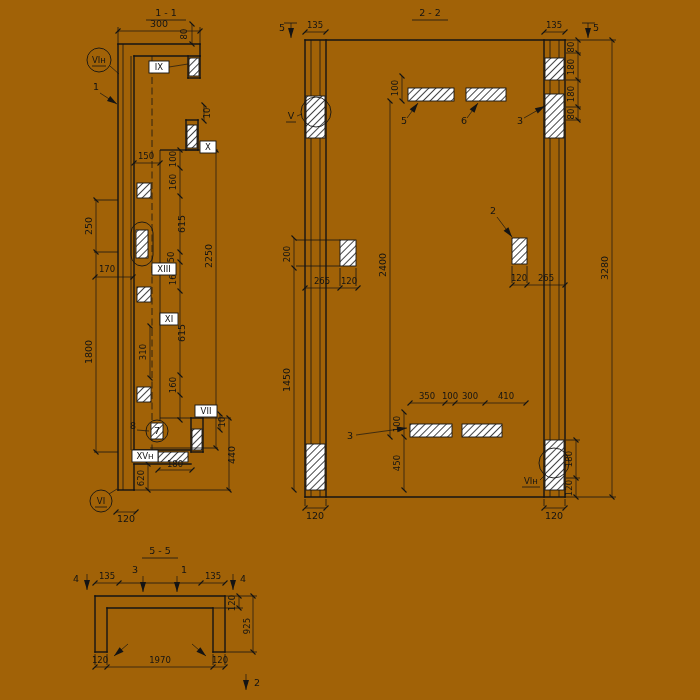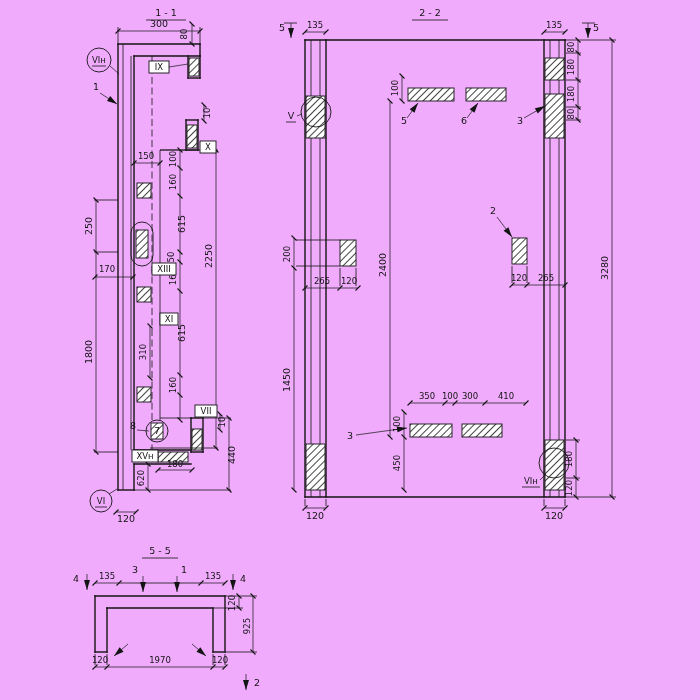--- a/index.html
+++ b/index.html
@@ -1,16 +1,16 @@
 <!DOCTYPE html>
 <html><head>
 <meta charset="utf-8">
 <style>
   html,body{margin:0;padding:0;background:#ffffff;}
-  .stage{width:700px;height:700px;position:relative;background:#f0abfc;}
+  .stage{width:700px;height:700px;position:relative;background:#a16207;}
   svg{display:block;}
   text{font-family:"DejaVu Sans",sans-serif;font-size:9.5px;fill:#141414;}
   .mid{text-anchor:middle;}
   .sm{font-size:8.5px;}
   .o{stroke:#141414;stroke-width:1.4;fill:none;stroke-linecap:square;}
   .t{stroke:#141414;stroke-width:0.8;fill:none;}
   .d{stroke:#141414;stroke-width:0.7;fill:none;}
   .ds{stroke-dasharray:7 3.5;}
   .hx{fill:url(#hp);stroke:#141414;stroke-width:0.9;}
   .bx{fill:#ffffff;stroke:#141414;stroke-width:0.9;}

